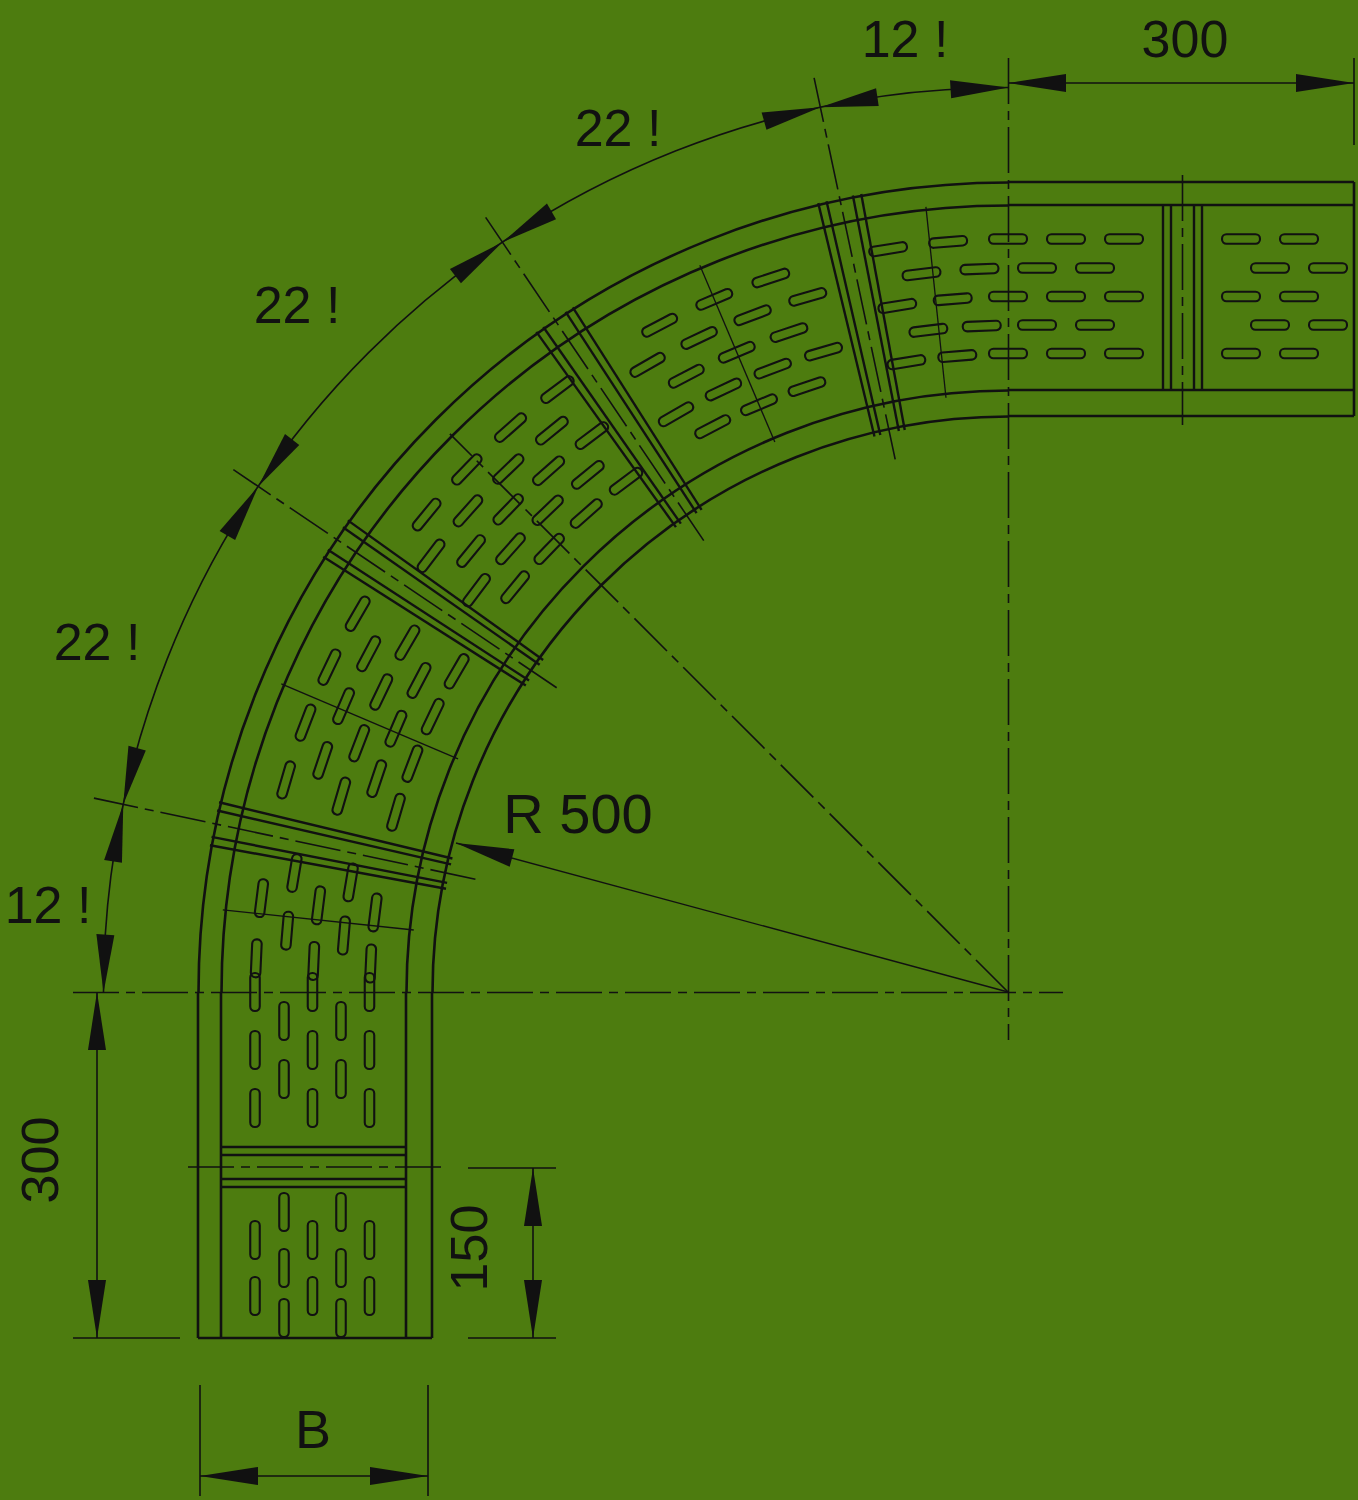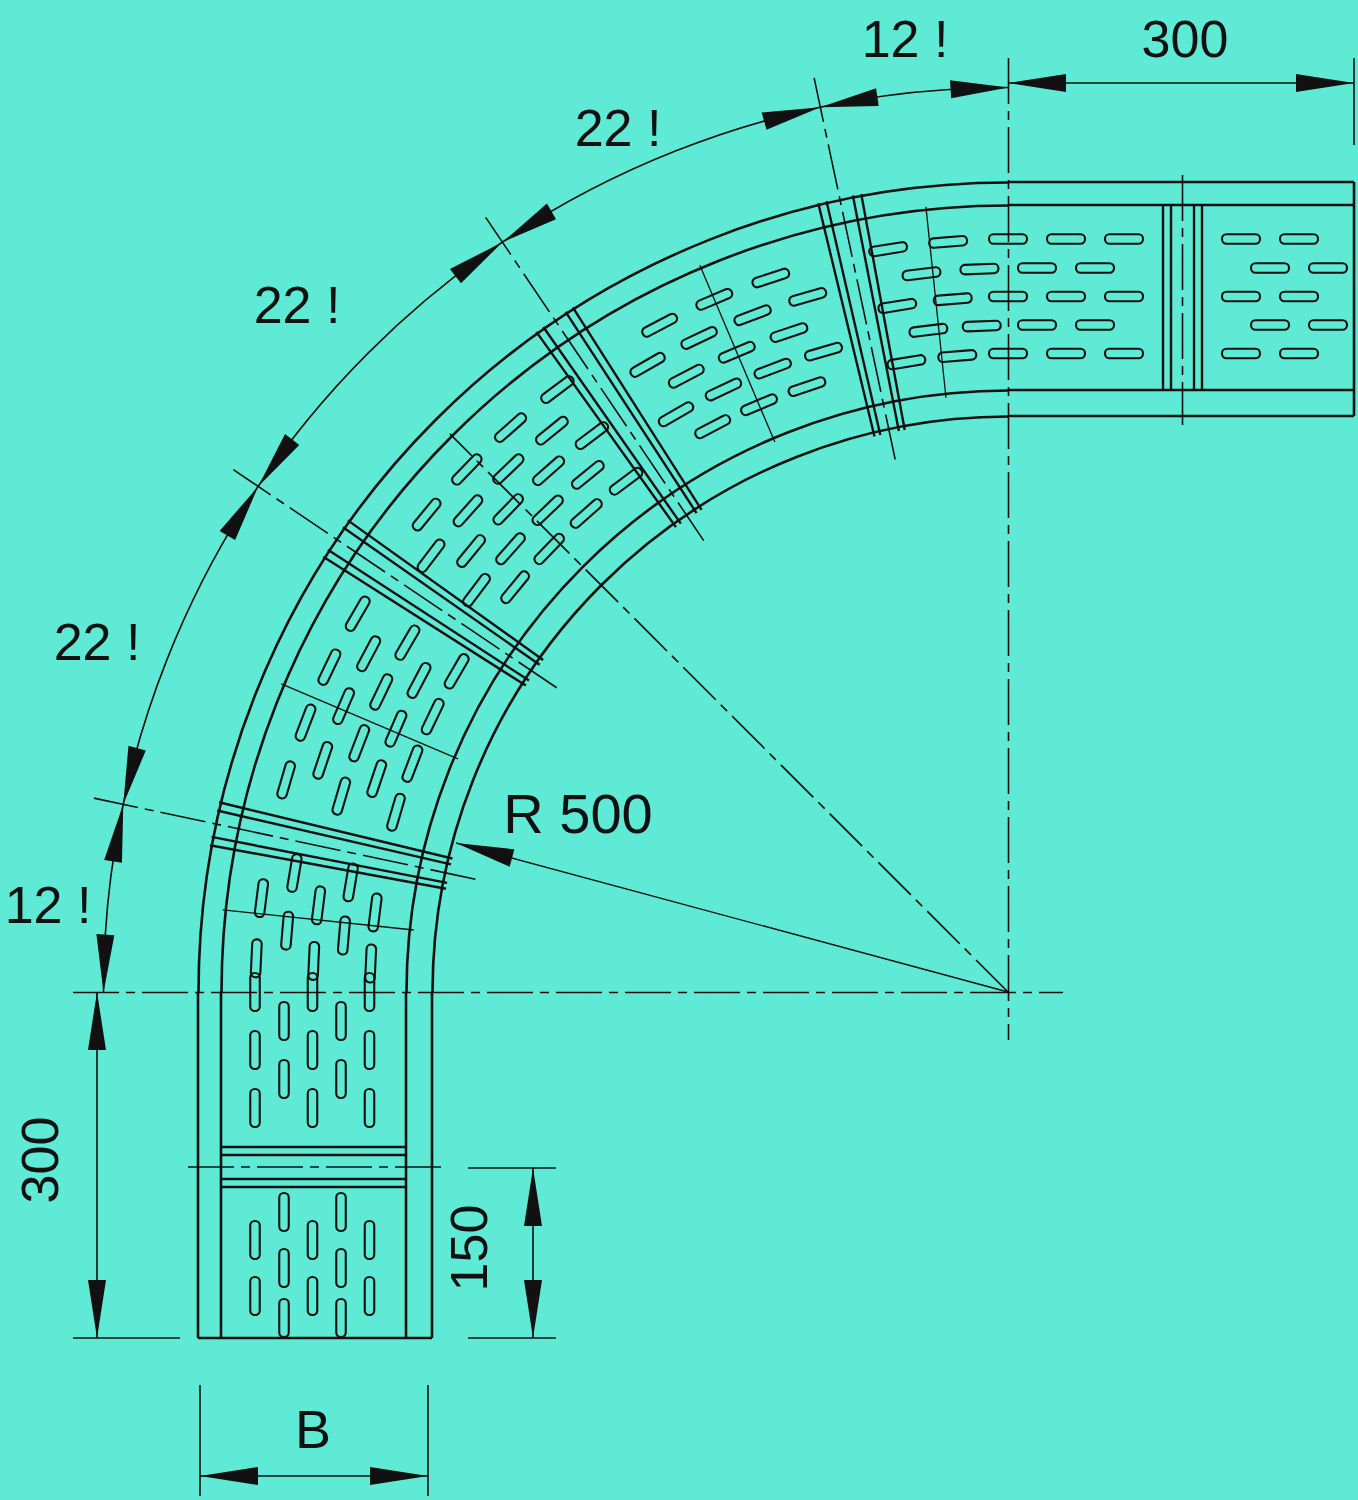--- a/index.html
+++ b/index.html
@@ -1,16 +1,16 @@
 <!DOCTYPE html>
 <html><head>
 <meta charset="utf-8">
 <style>
   html,body{margin:0;padding:0;background:#ffffff;}
-  .stage{width:1358px;height:1500px;background:#5eead4;position:relative;overflow:hidden;}
+  .stage{width:1358px;height:1500px;background:#4d7c0f;position:relative;overflow:hidden;}
   svg{display:block;}
   text{font-family:"Liberation Sans", sans-serif; fill:#111111;}
   .dim-label{font-size:52px;}
   .radius-label{font-size:56px;}
   .width-label{font-size:54px;}
 </style>
 </head>
 <body>
 
 <div class="stage">

